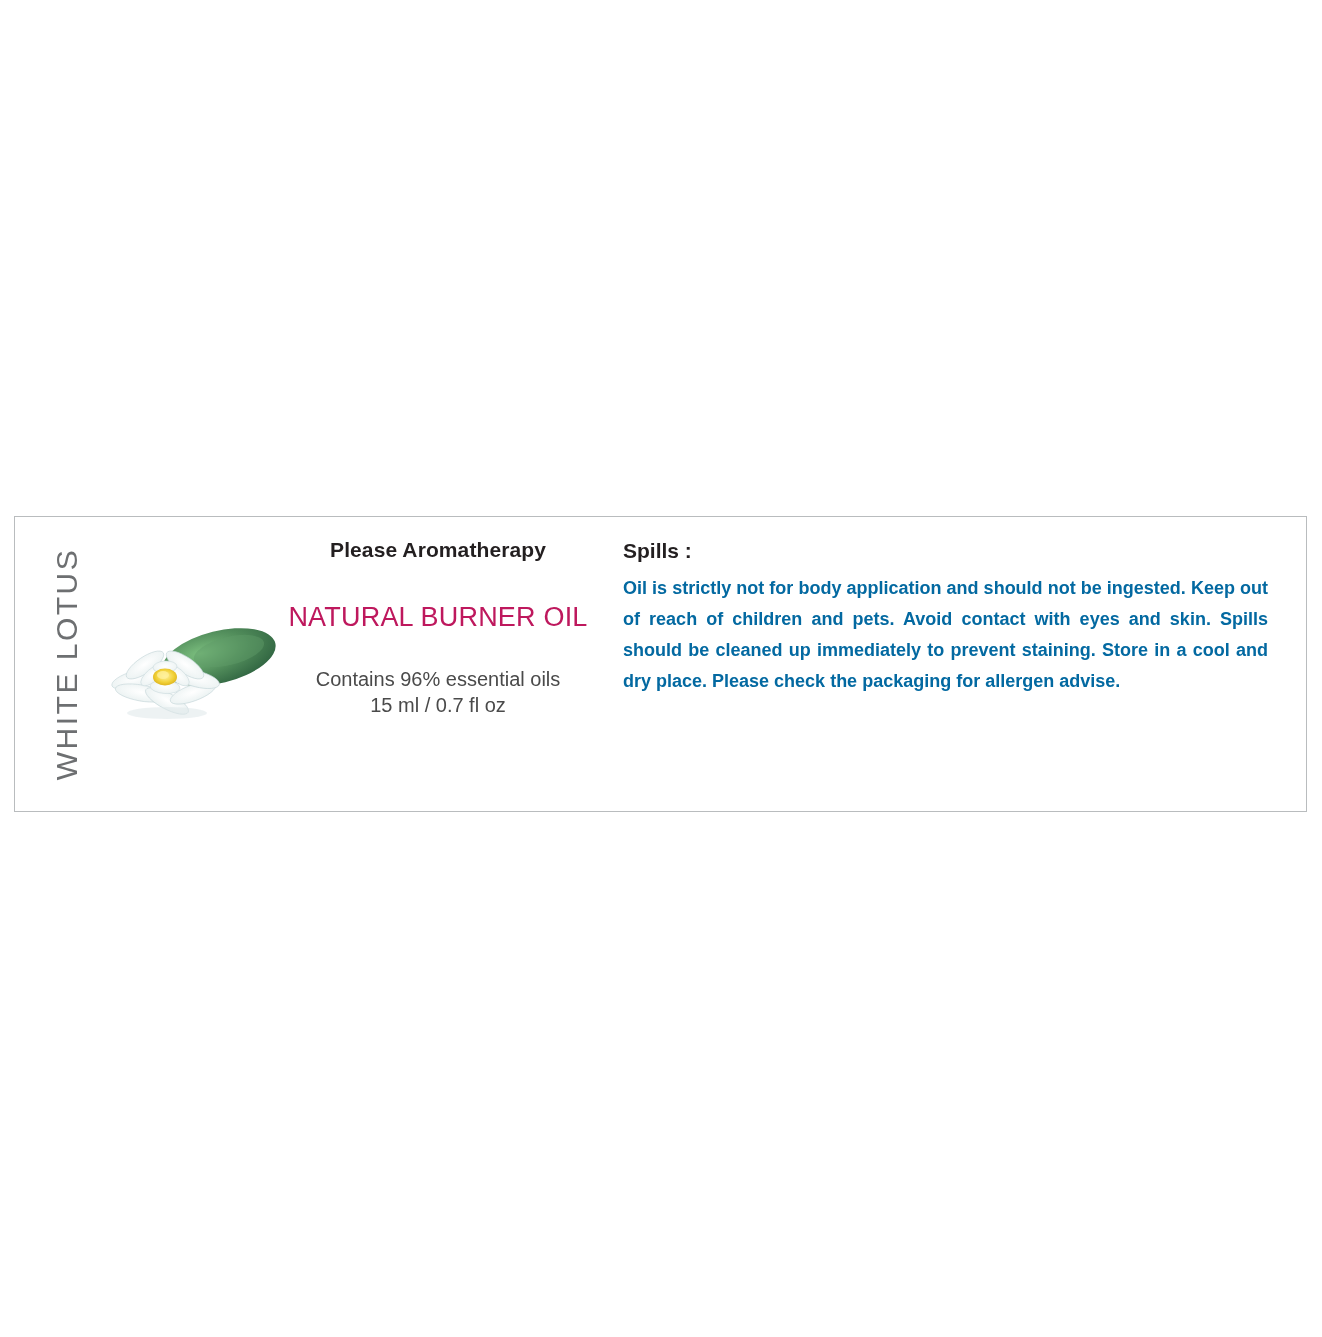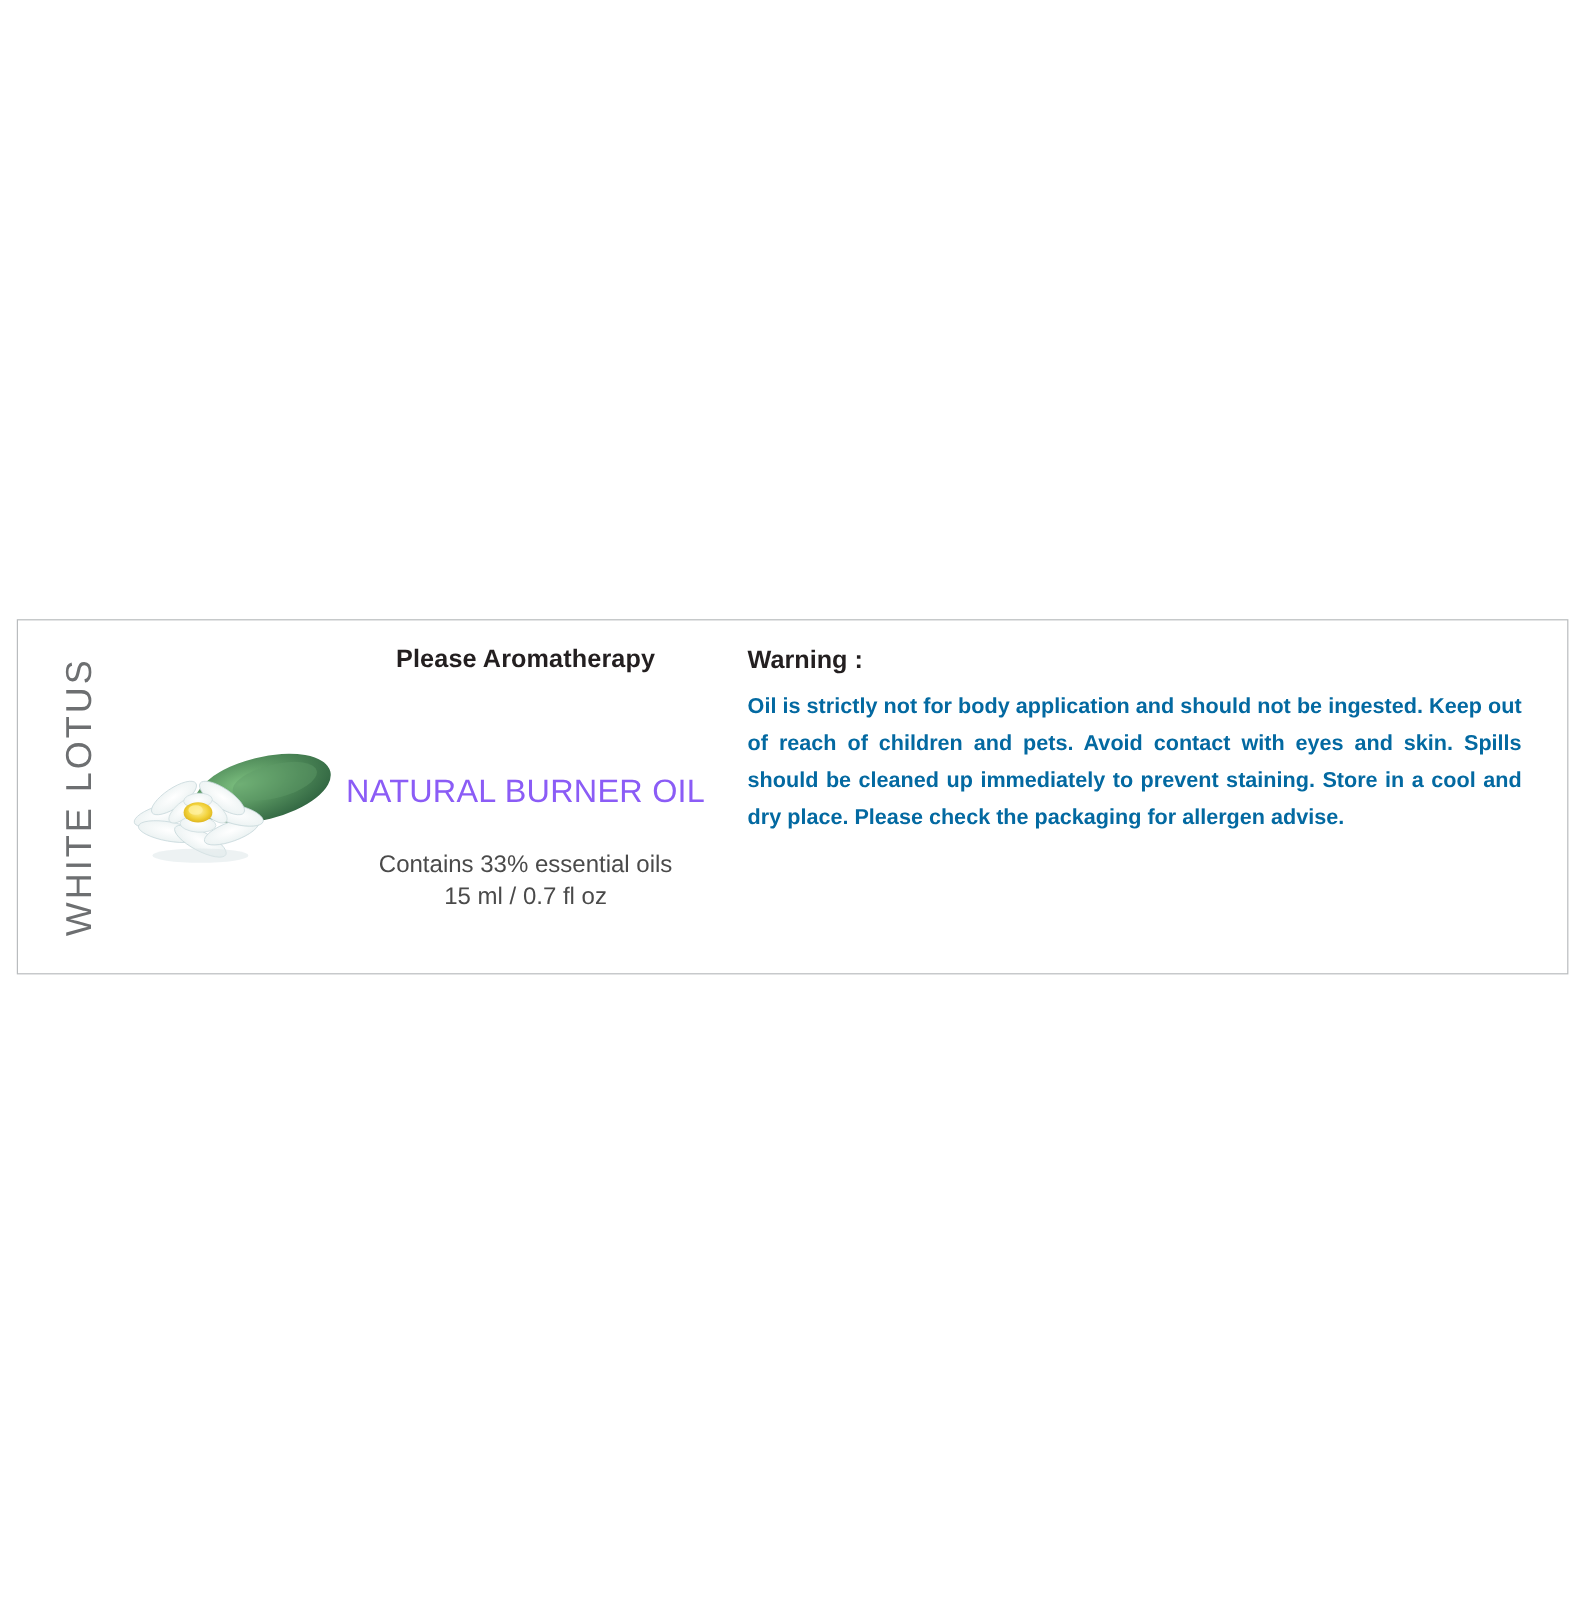--- a/index.html
+++ b/index.html
@@ -74,23 +74,23 @@
     position: relative;
   }
   .product-kicker {
     font-size: 21px;
     font-weight: bold;
     color: #231f20;
     letter-spacing: 0.1px;
     line-height: 1.2;
   }
   .product-name {
-    margin-top: 79px;
+    margin-top: 37px;
     font-size: 27px;
-    color: #8b5cf6;
+    color: #be185d;
     line-height: 1.35;
     letter-spacing: 0.2px;
   }
   .product-contains {
     margin-top: 30px;
     font-size: 20px;
     color: #4a4a4a;
     line-height: 1.3;
   }
   .product-volume {
@@ -171,22 +171,22 @@
       <ellipse cx="54" cy="68" rx="12" ry="8.5" fill="url(#centerg)"></ellipse>
       <ellipse cx="52" cy="66" rx="6" ry="4" fill="#fff09a" opacity="0.8"></ellipse>
 
       <ellipse cx="56" cy="104" rx="40" ry="6" fill="#dfe8e9" opacity="0.55"></ellipse>
     </svg>
   </div>
 
   <div class="product-col">
     <div class="product-kicker">Please Aromatherapy</div>
     <div class="product-name">NATURAL BURNER OIL</div>
-    <div class="product-contains">Contains 33% essential oils</div>
+    <div class="product-contains">Contains 96% essential oils</div>
     <div class="product-volume">15 ml / 0.7 fl oz</div>
   </div>
 
   <div class="warning-col">
-    <div class="warning-heading">Warning :</div>
+    <div class="warning-heading">Spills :</div>
     <div class="warning-body">Oil is strictly not for body application and should not be ingested. Keep out of reach of children and pets. Avoid contact with eyes and skin. Spills should be cleaned up immediately to prevent staining. Store in a cool and dry place. Please check the packaging for allergen advise.</div>
   </div>
 
 </div>
 
 </body></html>

